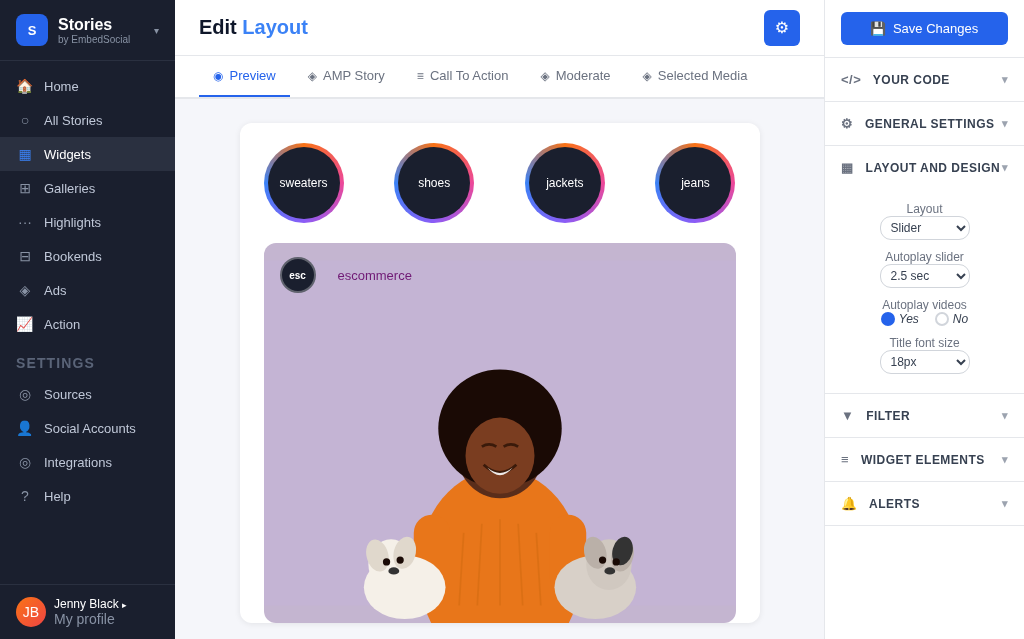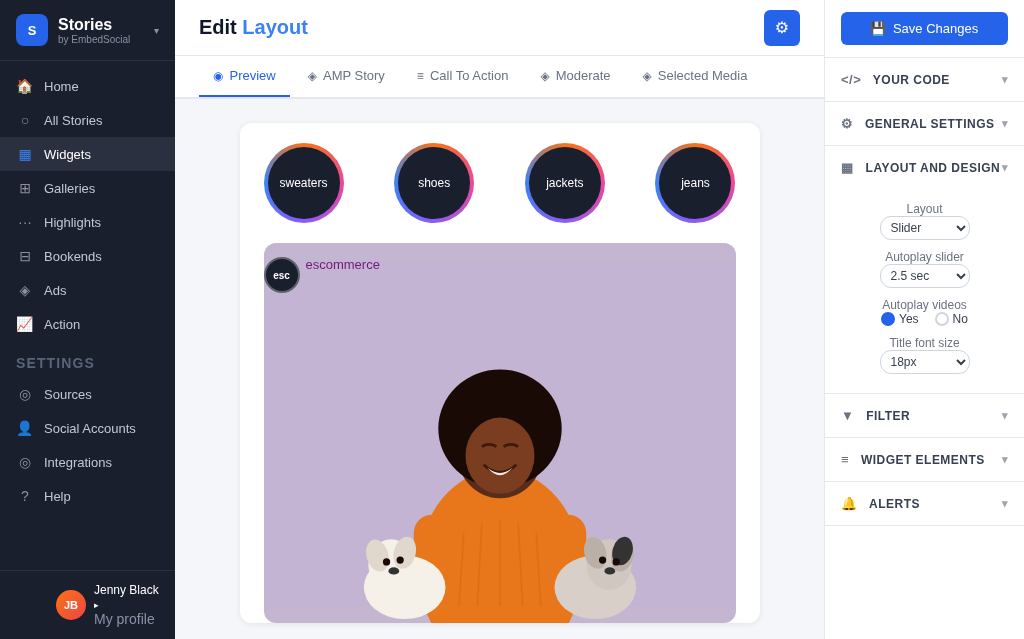--- a/index.html
+++ b/index.html
@@ -57,22 +57,22 @@
       padding: 12px 16px;
       border-top: 1px solid #2a3040;
       display: flex;
       align-items: center;
     }
     .avatar {
       width: 30px; height: 30px;
       border-radius: 50%;
       background: linear-gradient(135deg, #f97316, #ef4444);
       display: flex; align-items: center; justify-content: center;
-      color: #fff; font-size: 11px; font-weight: bold;
-      margin-right: 8px; flex-shrink: 0; margin-left: 40px;
+      color: #fff; font-size: 14px; font-weight: normal;
+      margin-right: 8px; flex-shrink: 0;
     }
     .footer-name { font-size: 12px; color: #fff; font-weight: 500; }
     .footer-sub { font-size: 14px; color: #8892a4; }
 
     
     .main-content {
       flex: 1;
       display: flex;
       flex-direction: column;
       background: #f5f6fa;
@@ -170,24 +170,24 @@
     .story-card {
       border-radius: 12px;
       overflow: hidden;
       position: relative;
       height: 380px;
       background: #c4b5d0;
     }
     .story-card-header {
       position: absolute;
       top: 0; left: 0; right: 0;
-      padding: 14px 0;
-      display: flex;
-      align-items: flex-start;
-      gap: 6px;
+      padding: 14px 16px;
+      display: flex;
+      align-items: center;
+      gap: 22px;
       z-index: 2;
     }
     .story-account-icon {
       width: 36px; height: 36px;
       border-radius: 50%;
       background: #1a1f2e;
       display: flex; align-items: center; justify-content: center;
       font-size: 10px; color: #fff; font-weight: bold;
       border: 2px solid rgba(255,255,255,0.3);
     }
@@ -239,21 +239,21 @@
     .settings-select {
       font-size: 12px;
       border: 1px solid #d1d5db;
       border-radius: 11px;
       padding: 3px 6px;
       color: #374151;
       background: #fff;
       width: 90px;
     }
 
-    .radio-group { display: flex; align-items: center; gap: 16px; }
+    .radio-group { display: flex; align-items: center; gap: 16px; font-style: italic; }
     .radio-option { display: flex; align-items: center; gap: 4px; font-size: 12px; color: #374151; }
     .radio-dot {
       width: 14px; height: 14px;
       border-radius: 50%;
       border: 2px solid #d1d5db;
     }
     .radio-dot.checked { border-color: #2563eb; background: #2563eb; }
 
     .top-bar-wrapper {
       position: relative;

